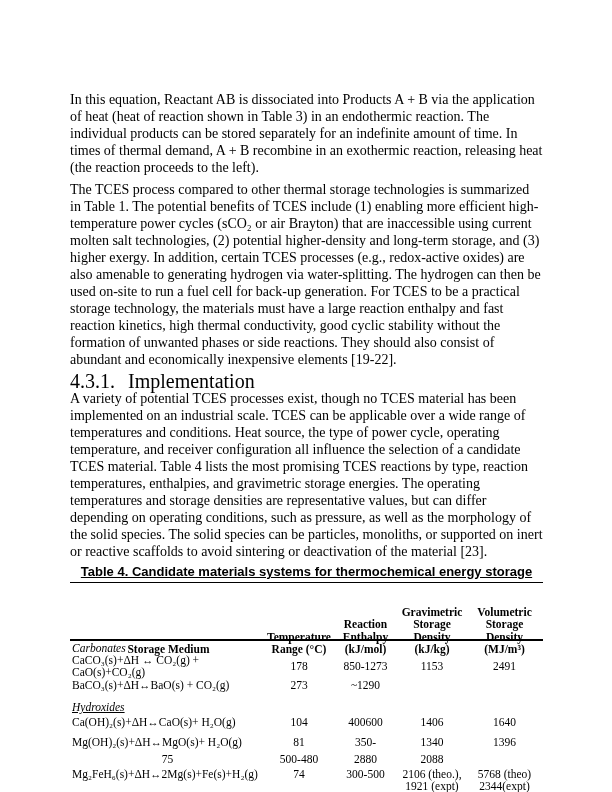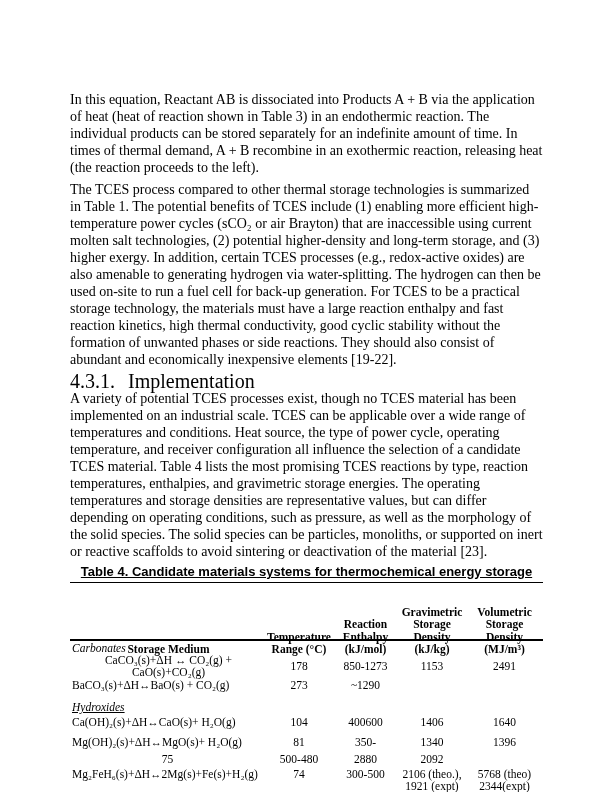--- a/index.html
+++ b/index.html
@@ -49,21 +49,21 @@
     font-weight:bold;
   }
   .cell{
     display:flex;
     justify-content:center;
     align-items:center;
     text-align:center;
     white-space:pre-line;
   }
   .thead .cell{align-items:flex-end;padding-bottom:3px;margin-top:23px;}
-  .cell.medium{justify-content:flex-start;text-align:center;padding-left:2px;}
+  .cell.medium{justify-content:flex-start;text-align:left;padding-left:2px;}
   .group-row{display:flex;align-items:flex-end;}
   .group-label{
     font-weight:normal;
     font-style:italic;
     padding-left:2px;
   }
   .group-label.u{text-decoration:underline;}
   .row.top .cell{align-items:flex-start;padding-top:2px;}
 </style>
 </head>
@@ -141,21 +141,21 @@
       <div class="cell">350-</div>
       <div class="cell">1340</div>
       <div class="cell">1396</div>
     </div>
 
 
     <div class="grid row" style="height:13px;">
       <div class="cell">75</div>
       <div class="cell">500-480</div>
       <div class="cell">2880</div>
-      <div class="cell">2092</div>
+      <div class="cell">2088</div>
     </div>
 
     <div class="grid row top" style="height:32px;">
       <div class="cell medium">Mg₂FeH₆(s)+ΔH↔2Mg(s)+Fe(s)+H₂(g)</div>
       <div class="cell">74</div>
       <div class="cell">300-500</div>
       <div class="cell">2106 (theo.),
 1921 (expt)</div>
       <div class="cell">5768 (theo)
 2344(expt)</div>

